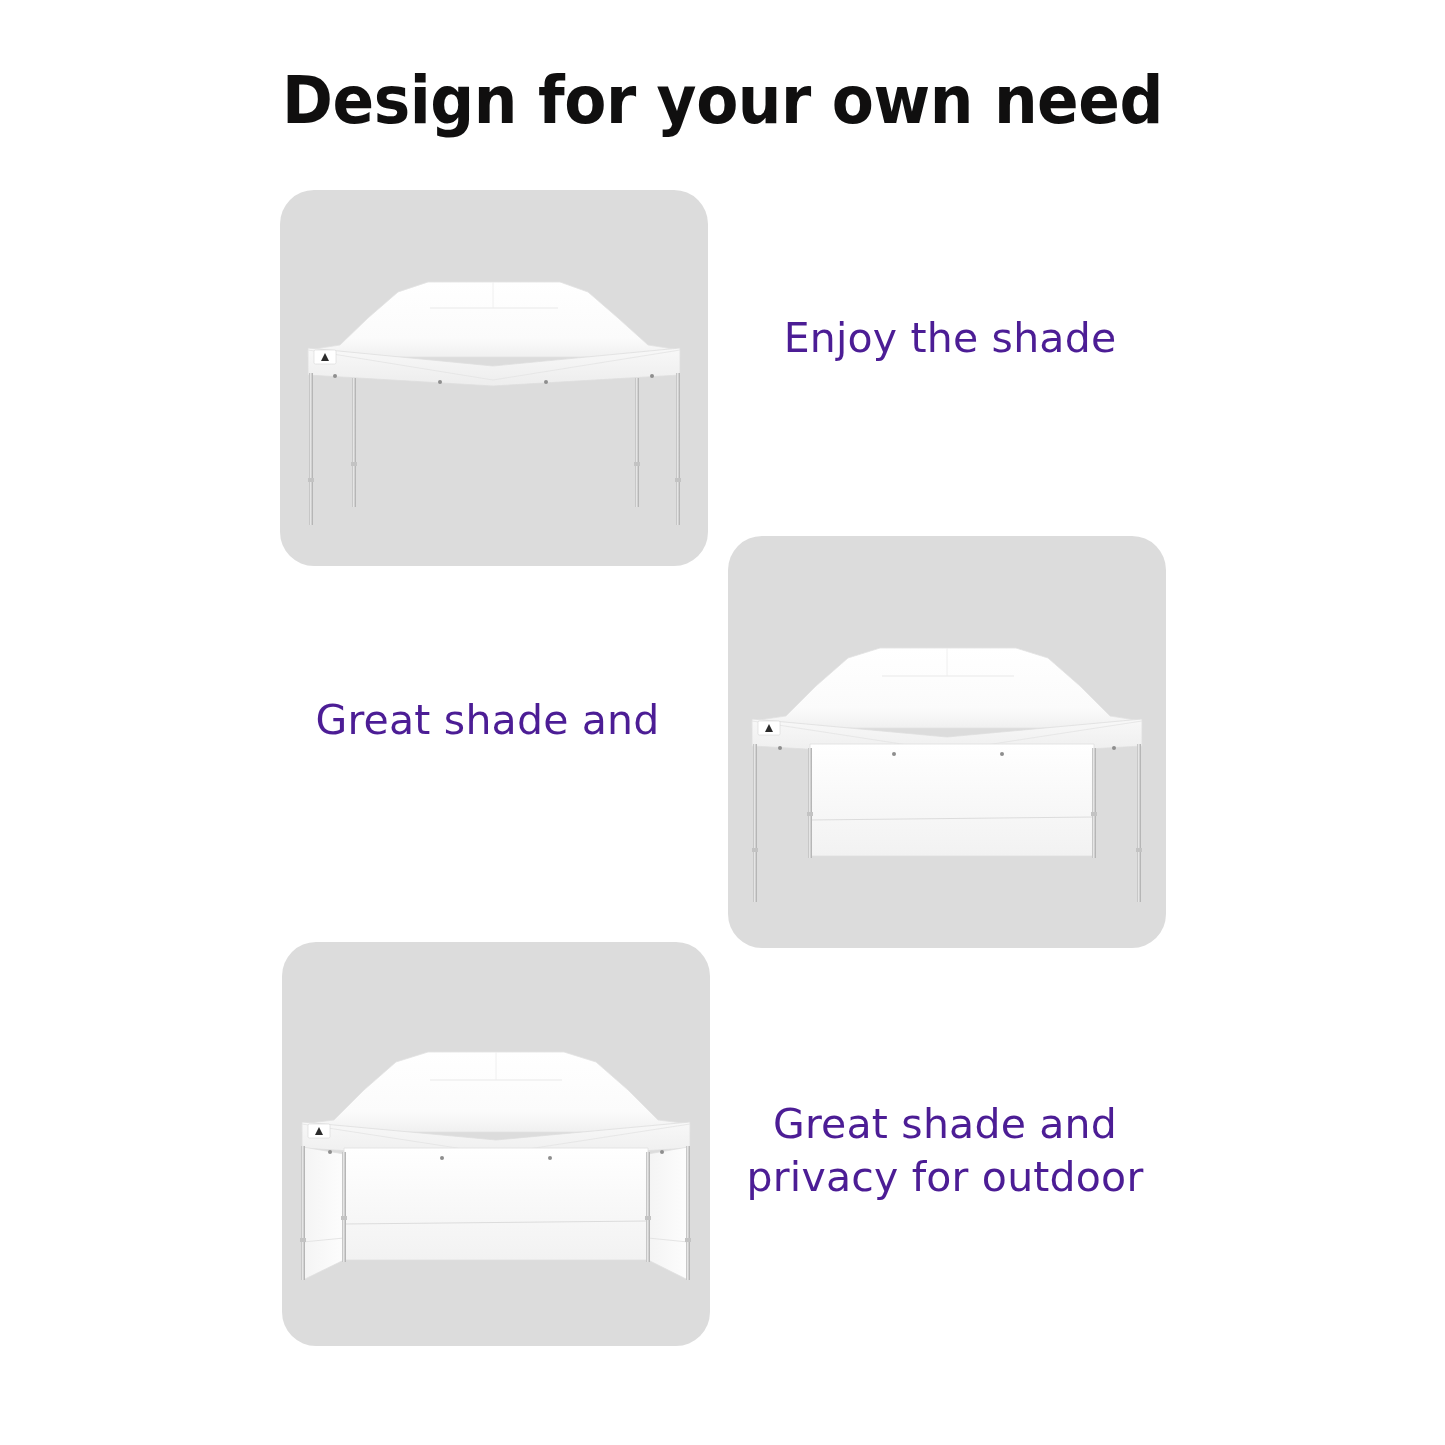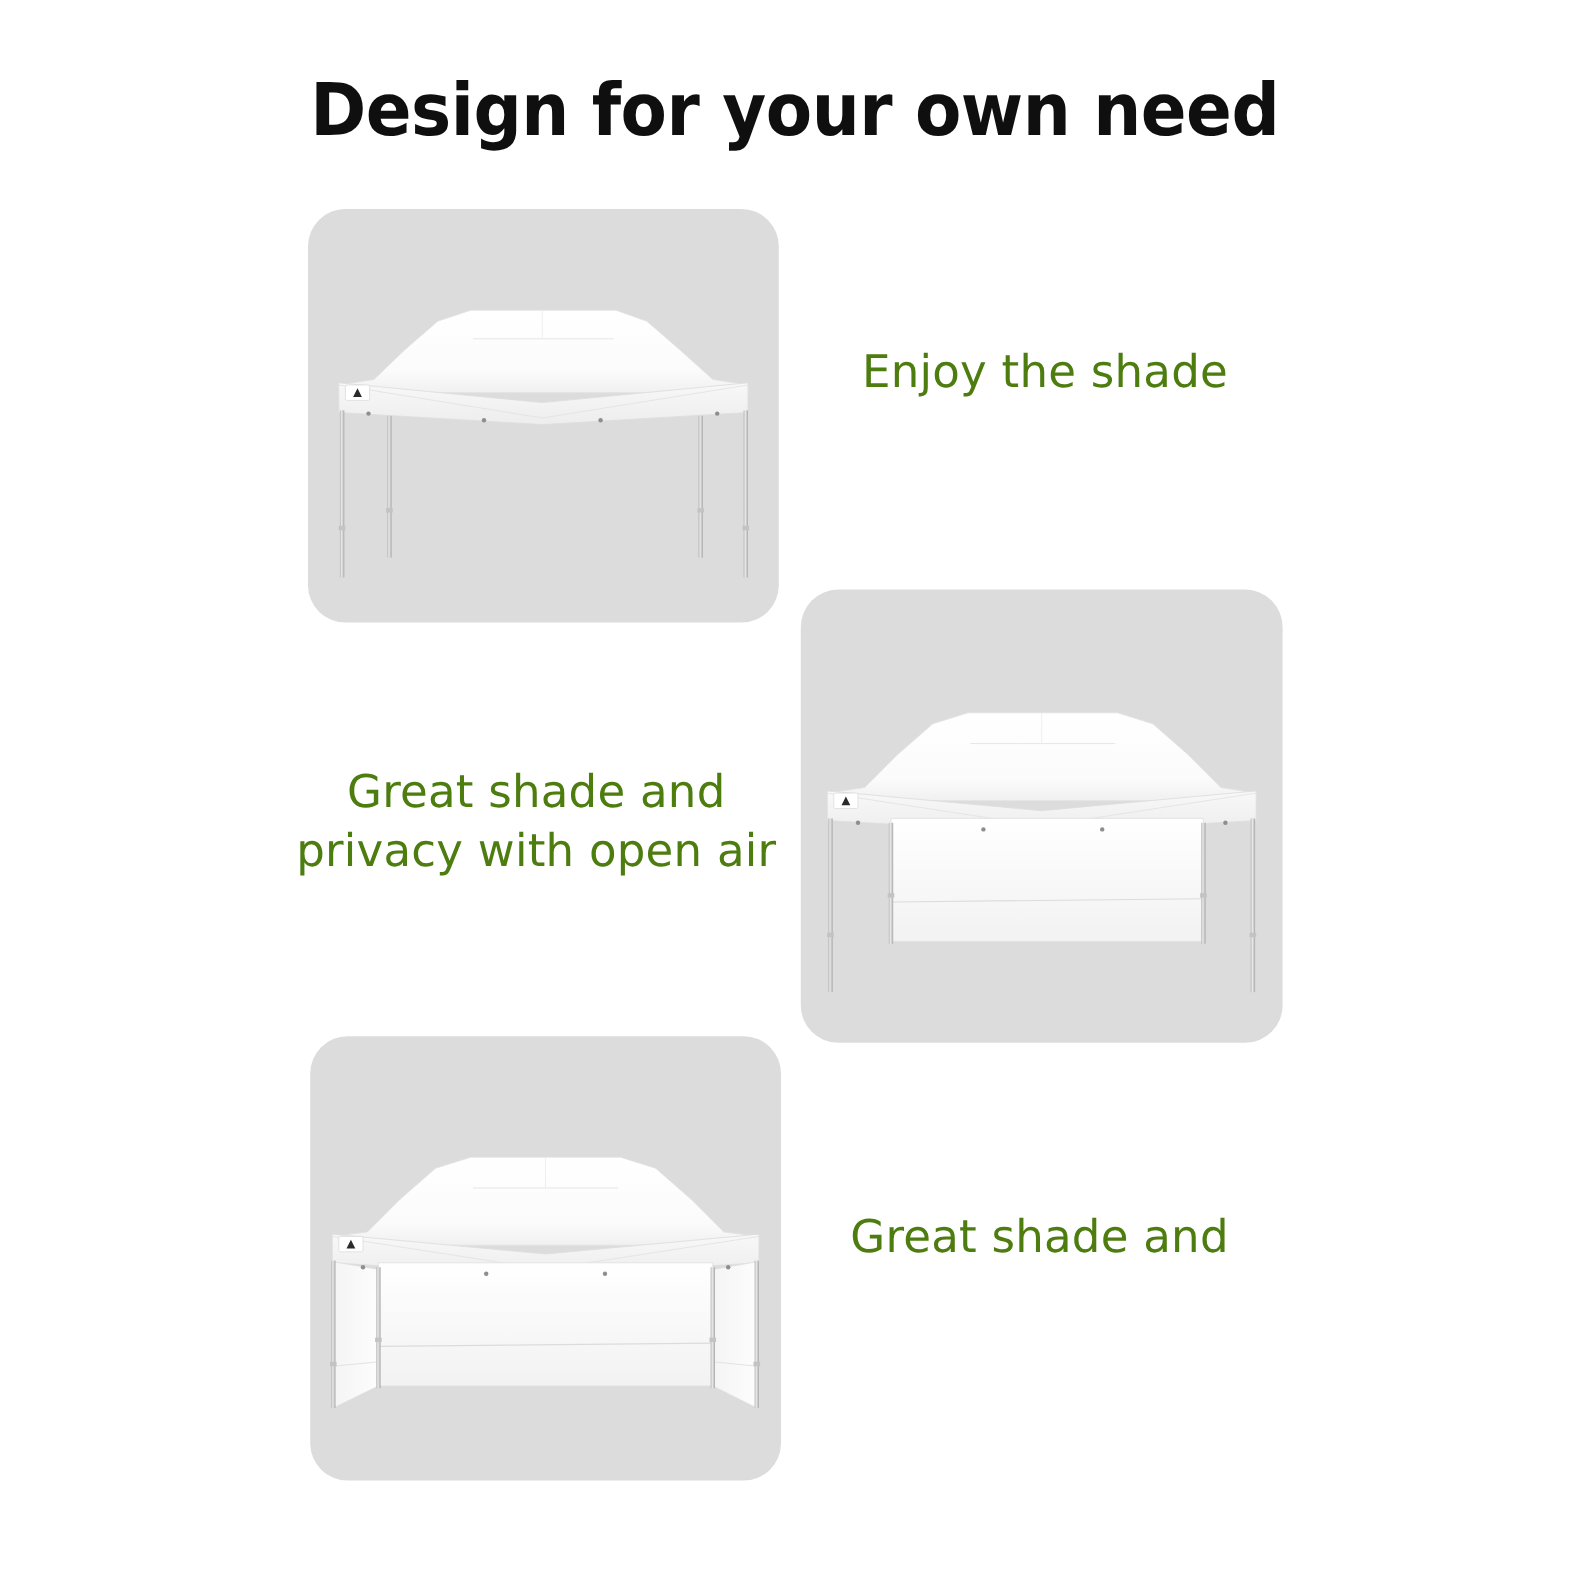--- a/index.html
+++ b/index.html
@@ -48,21 +48,21 @@
   
   .tent-svg { display: block; width: 100%; height: 100%; }
 
   
   .caption {
     position: absolute;
     font-family: "DejaVu Sans", sans-serif;
     font-weight: 400;
     font-size: 41px;
     line-height: 53px;
-    color: #4d7c0f;
+    color: #4c1d95;
     text-align: center;
     letter-spacing: 0.2px;
   }
   #caption-1 { left: 745px;  top: 312px;  width: 410px; }
   #caption-2 { left: 265px;  top: 694px;  width: 445px; }
   #caption-3 { left: 740px;  top: 1098px; width: 410px; }
   .caption .line { display: block; white-space: nowrap; }
 </style>
 </head>
 <body>
@@ -231,18 +231,18 @@
     <rect x="403" y="296" width="6" height="4" fill="#c3c3c3"></rect>
   </svg>
 </div>
 
 <div class="caption" id="caption-1">
   <span class="line">Enjoy the shade</span>
 </div>
 
 <div class="caption" id="caption-2">
   <span class="line">Great shade and</span>
-  <span class="line">privacy with open air</span>
 </div>
 
 <div class="caption" id="caption-3">
   <span class="line">Great shade and</span>
+  <span class="line">privacy for outdoor</span>
 </div>
 
 </body></html>

